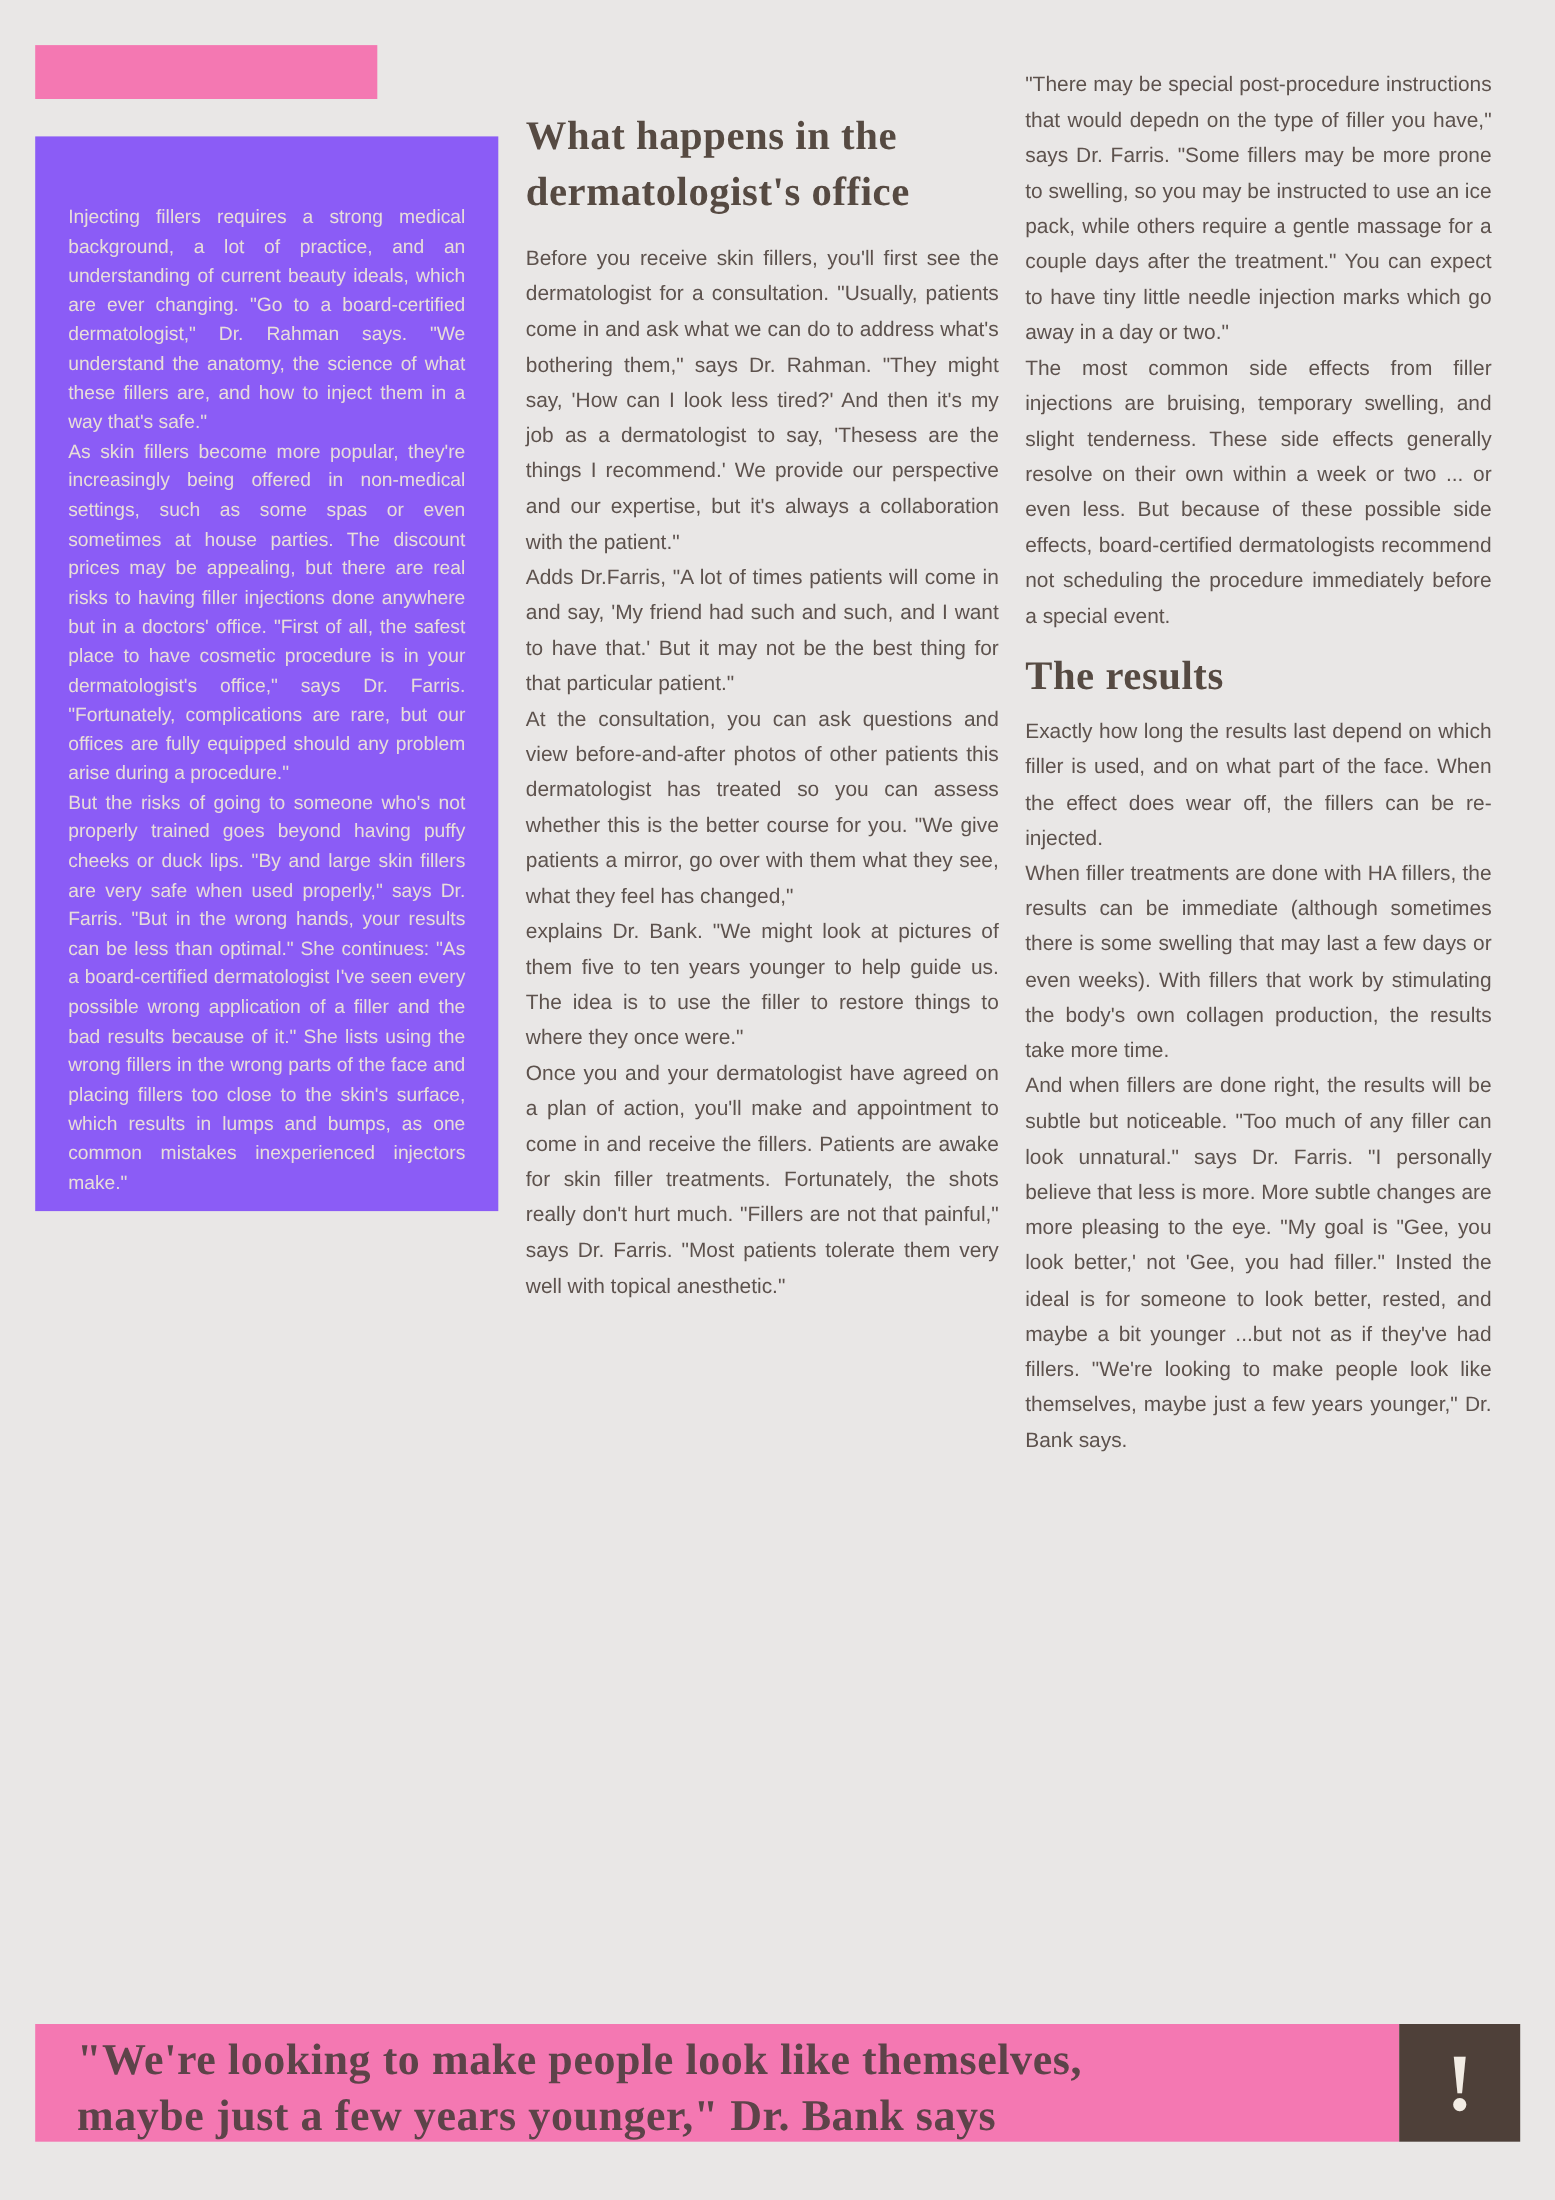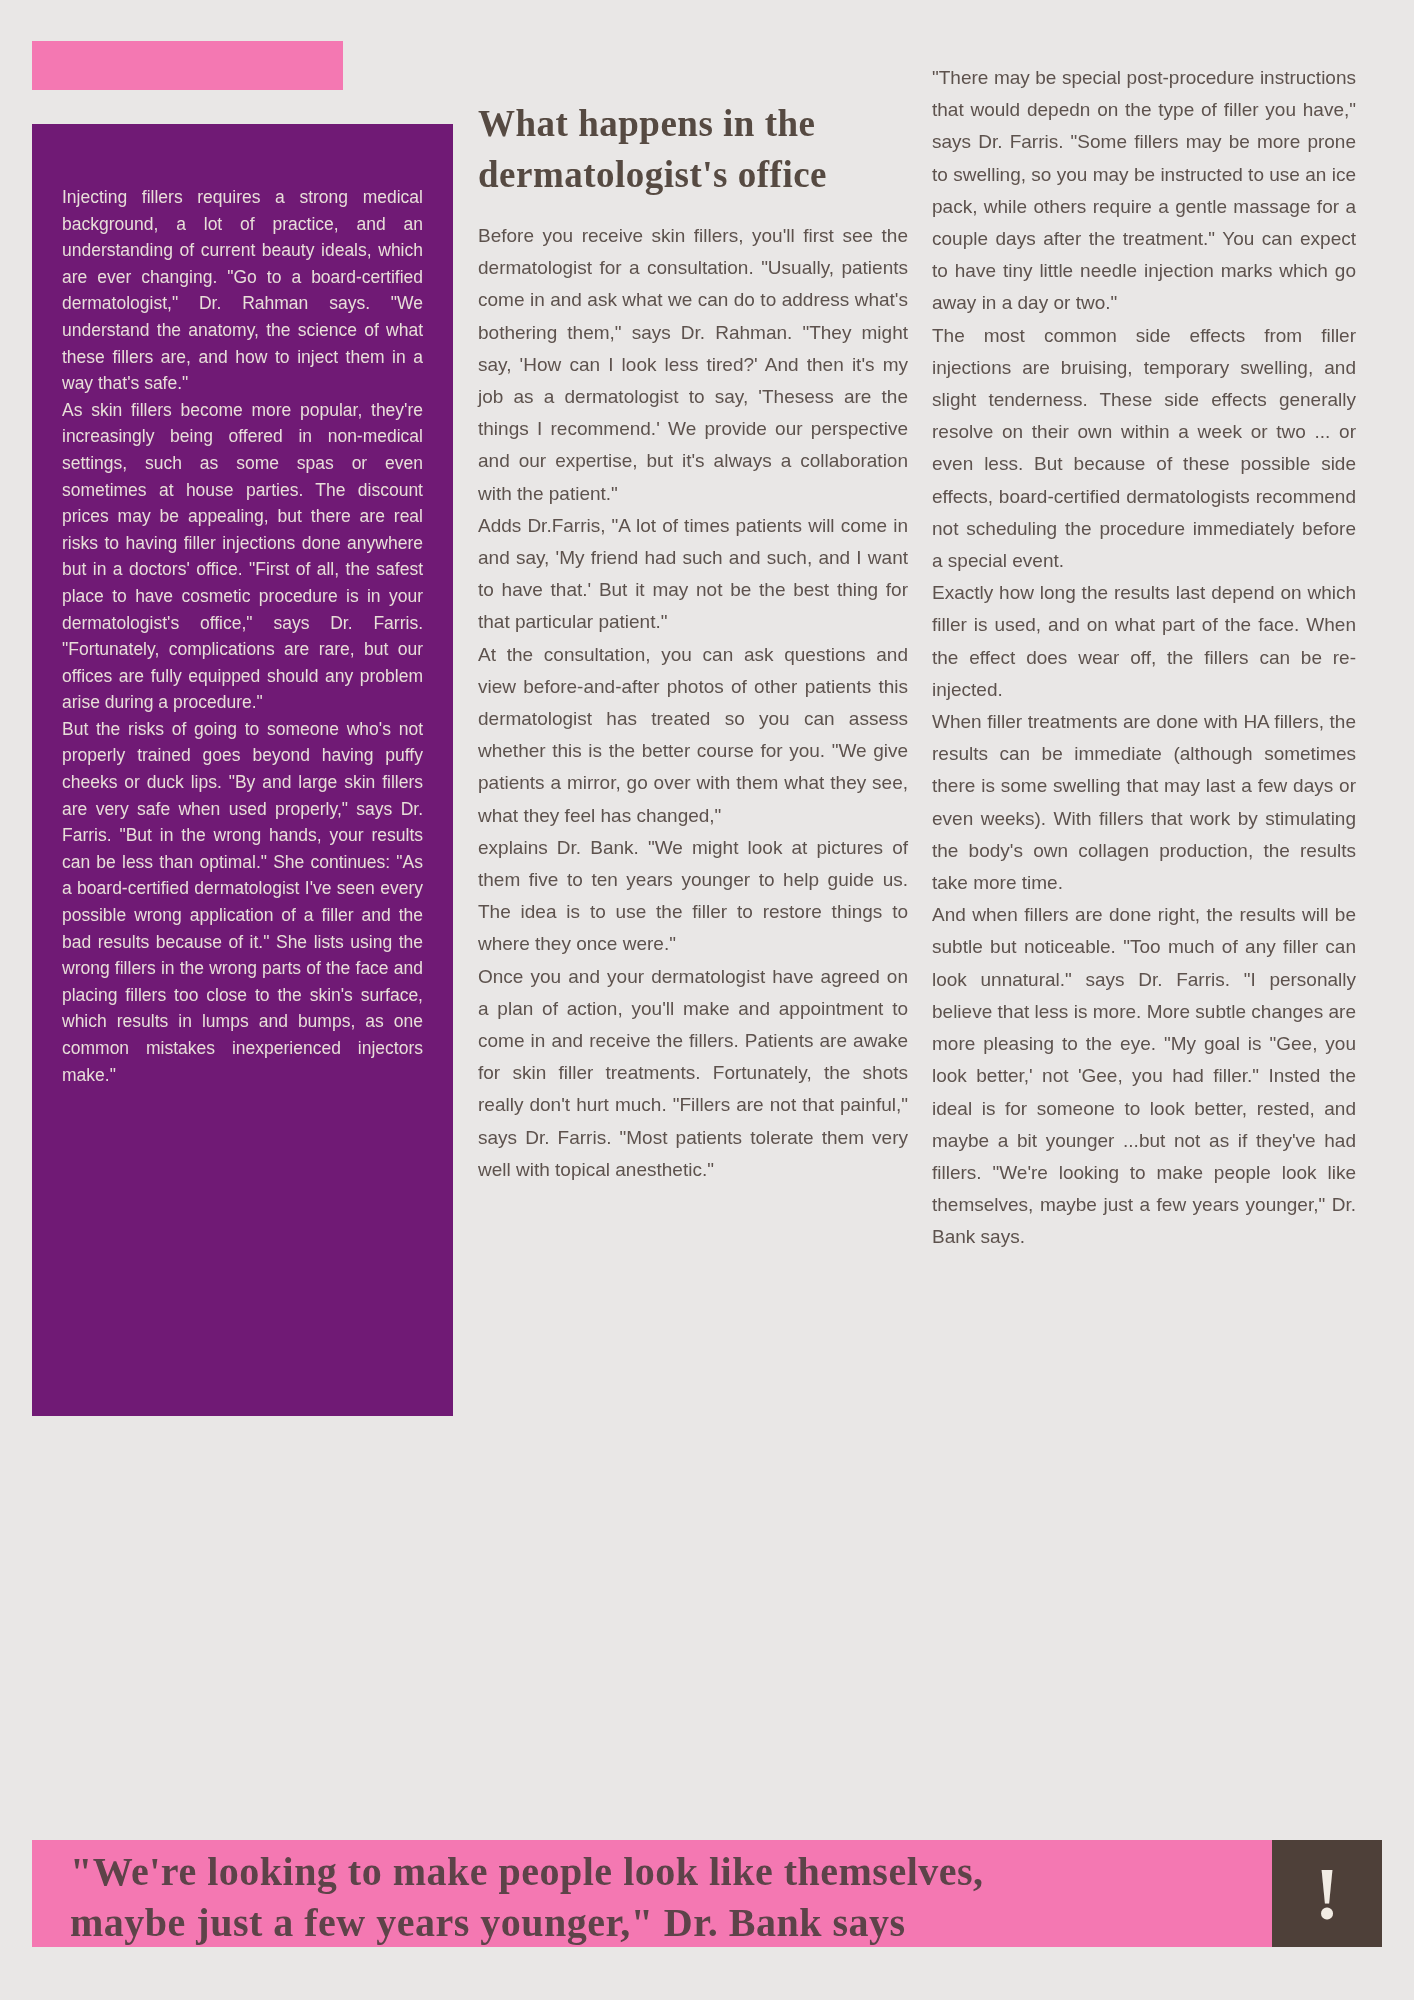--- a/index.html
+++ b/index.html
@@ -13,22 +13,22 @@
   }
   .top-bar {
     position: absolute;
     left: 32px; top: 41px;
     width: 311px; height: 49px;
     background: #f478b2;
   }
   .left-box {
     position: absolute;
     left: 32px; top: 124px;
-    width: 421px; height: 1292px;
-    background: #701a75;
+    width: 421px; height: 977px;
+    background: #8b5cf6;
     box-sizing: border-box;
     padding: 60px 30px 0 30px;
   }
   .left-box p {
     margin: 0;
     color: #e8ded9;
     font-size: 17.5px;
     line-height: 26.6px;
     text-align: justify;
   }
@@ -113,20 +113,21 @@
     <p>Before you receive skin fillers, you'll first see the dermatologist for a consultation. "Usually, patients come in and ask what we can do to address what's bothering them," says Dr. Rahman. "They might say, 'How can I look less tired?' And then it's my job as a dermatologist to say, 'Thesess are the things I recommend.' We provide our perspective and our expertise, but it's always a collaboration with the patient."</p>
     <p>Adds Dr.Farris, "A lot of times patients will come in and say, 'My friend had such and such, and I want to have that.' But it may not be the best thing for that particular patient."</p>
     <p>At the consultation, you can ask questions and view before-and-after photos of other patients this dermatologist has treated so you can assess whether this is the better course for you. "We give patients a mirror, go over with them what they see, what they feel has changed,"</p>
     <p>explains Dr. Bank. "We might look at pictures of them five to ten years younger to help guide us. The idea is to use the filler to restore things to where they once were."</p>
     <p>Once you and your dermatologist have agreed on a plan of action, you'll make and appointment to come in and receive the fillers. Patients are awake for skin filler treatments. Fortunately, the shots really don't hurt much. "Fillers are not that painful," says Dr. Farris. "Most patients tolerate them very well with topical anesthetic."</p>
   </div>
 
   <div class="right-col">
     <p>"There may be special post-procedure instructions that would depedn on the type of filler you have," says Dr. Farris. "Some fillers may be more prone to swelling, so you may be instructed to use an ice pack, while others require a gentle massage for a couple days after the treatment." You can expect to have tiny little needle injection marks which go away in a day or two."</p>
     <p>The most common side effects from filler injections are bruising, temporary swelling, and slight tenderness. These side effects generally resolve on their own within a week or two ... or even less. But because of these possible side effects, board-certified dermatologists recommend not scheduling the procedure immediately before a special event.</p>
+    <h2 class="col-heading">The results</h2>
     <p>Exactly how long the results last depend on which filler is used, and on what part of the face. When the effect does wear off, the fillers can be re-injected.</p>
     <p>When filler treatments are done with HA fillers, the results can be immediate (although sometimes there is some swelling that may last a few days or even weeks). With fillers that work by stimulating the body's own collagen production, the results take more time.</p>
     <p>And when fillers are done right, the results will be subtle but noticeable. "Too much of any filler can look unnatural." says Dr. Farris. "I personally believe that less is more. More subtle changes are more pleasing to the eye. "My goal is "Gee, you look better,' not 'Gee, you had filler." Insted the ideal is for someone to look better, rested, and maybe a bit younger ...but not as if they've had fillers. "We're looking to make people look like themselves, maybe just a few years younger," Dr. Bank says.</p>
   </div>
 
   <div class="banner">
     <div class="banner-quote">"We're looking to make people look like themselves, maybe just a few years younger," Dr. Bank says</div>
   </div>
 
   <div class="alert-box">

